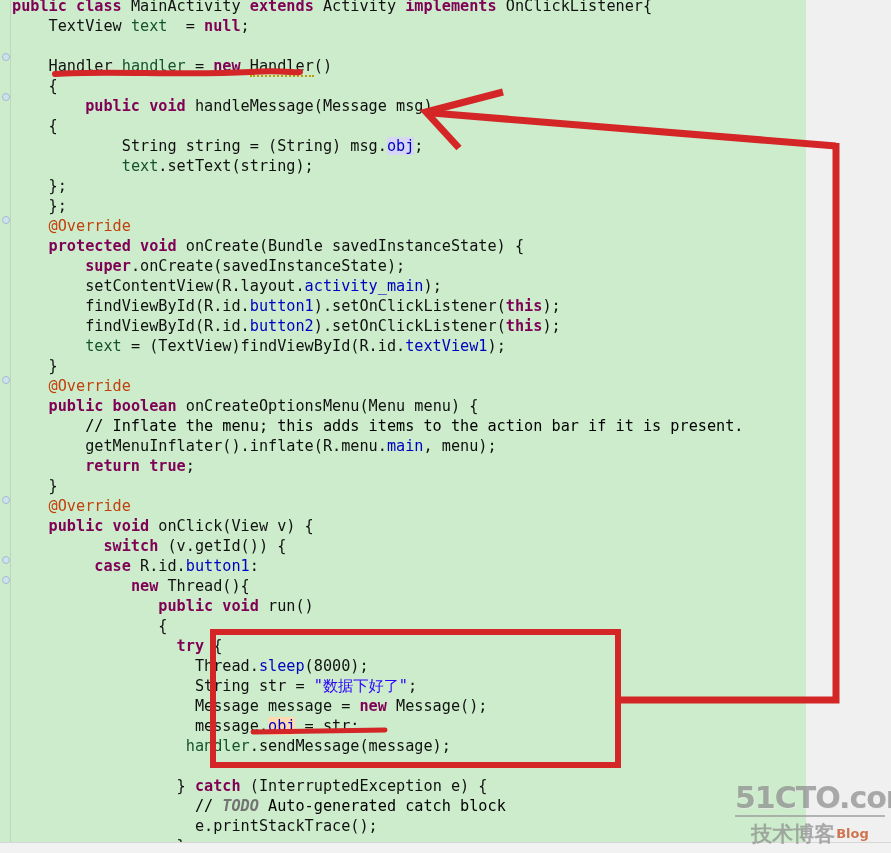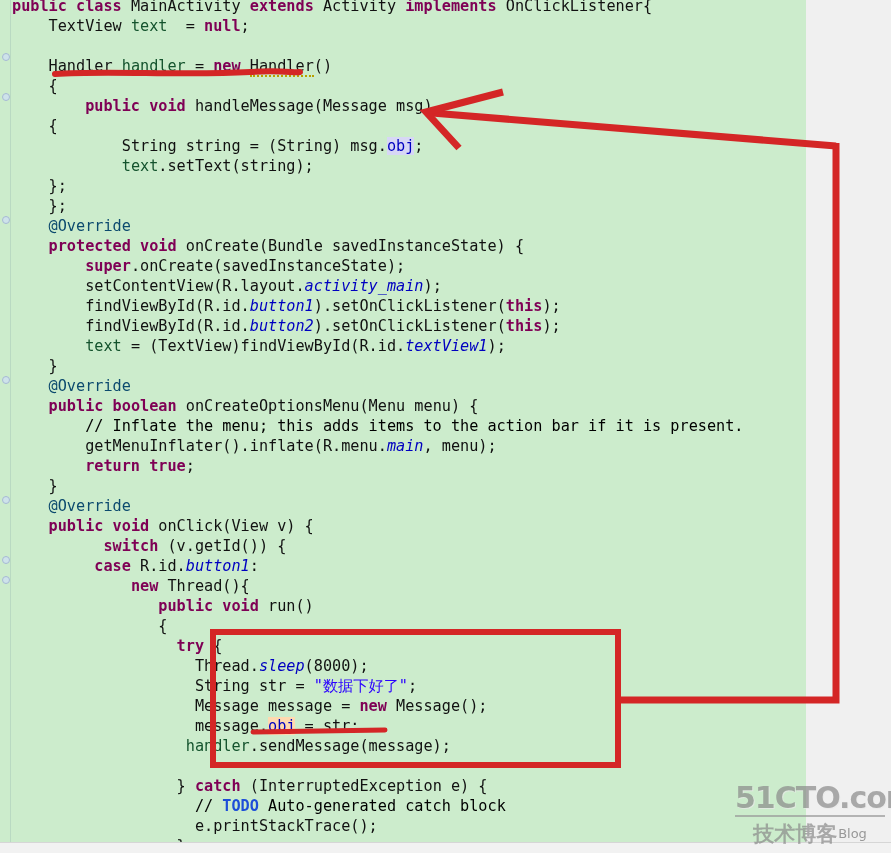--- a/index.html
+++ b/index.html
@@ -44,25 +44,25 @@
     font-size:15.2px;
     line-height:20px;
     white-space:pre;
     color:#111111;
     letter-spacing:0px;
   }
   .ln{height:20px;white-space:pre;}
   
   .kw{color:#7f0055;font-weight:bold;}
   .fld{color:#14532d;}
-  .stat{color:#0000c0;font-style:italic;}
+  .stat{color:#0000c0;}
   .cmt{color:#000000;}
-  .todo{color:#1d4ed8;font-weight:bold;}
+  .todo{color:#737373;font-weight:bold;font-style:italic;}
   .str{color:#2a00ff;}
-  .ann{color:#0c4a6e;}
+  .ann{color:#c2410c;}
   .plain{color:#111;}
   .hl-purple{background:#d7d7f5;color:#0000c0;}
   .hl-peach{background:#ffd9b0;color:#0000c0;}
   .sq{
     border-bottom:2px dotted #b8a000;
   }
   
   .bottom-strip{
     position:absolute;left:0;top:842px;
     width:891px;height:11px;
@@ -89,21 +89,21 @@
     color:#8a8a8a;
     text-shadow:1px 1px 0 #e9e9e9;
     border-bottom:2px solid #9a9a9a;
     padding-bottom:1px;
   }
   .wm-bot{
     display:flex;align-items:flex-end;justify-content:center;gap:1px;
     line-height:26px;padding-top:4px;
   }
   .wm-cn{font-size:21px;font-weight:bold;color:#8a8a8a;}
-  .wm-blog{font-size:13px;font-weight:normal;color:#737373;}
+  .wm-blog{font-size:13px;font-weight:bold;color:#c2410c;}
 </style>
 </head>
 <body>
 
 <div id="screenshot">
 
   <div class="editor">
 
     <div class="gutter">
       <div class="fold" style="top:53px"></div>

